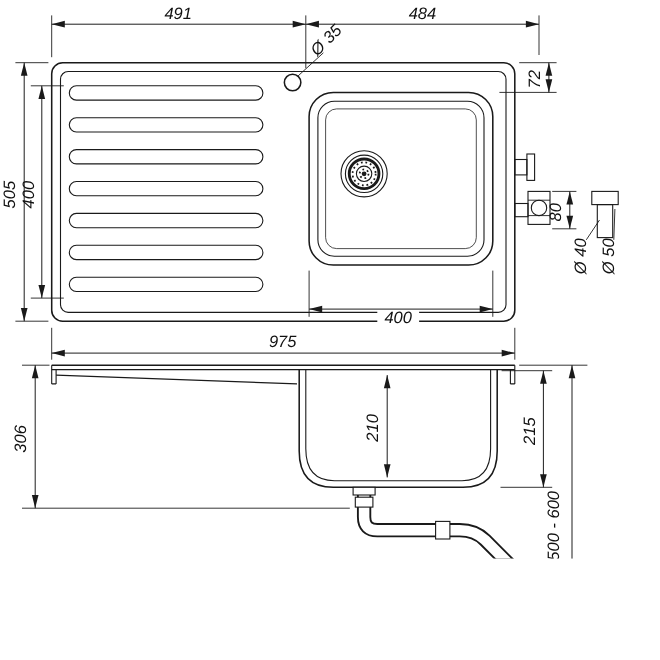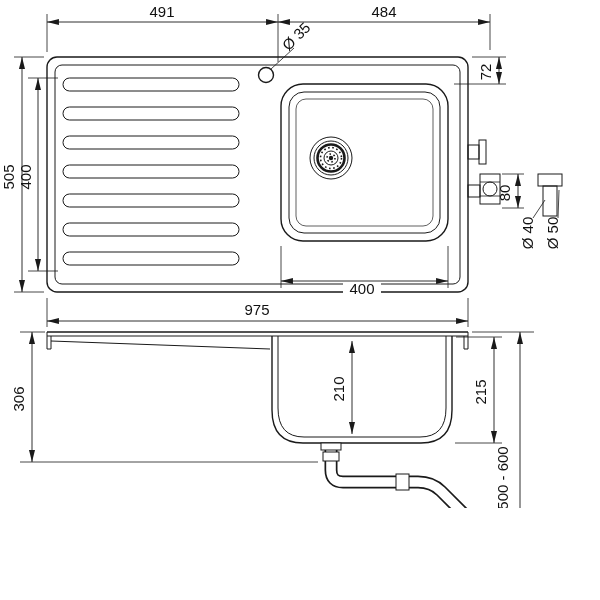--- a/index.html
+++ b/index.html
@@ -1,16 +1,16 @@
 <!DOCTYPE html>
 <html><head>
 <meta charset="utf-8">
 <style>
   html,body{margin:0;padding:0;background:#ffffff;}
-  .stage{width:600px;height:508px;background:#fff;position:relative;overflow:hidden;}
+  .stage{width:600px;height:508px;background:#fff;position:relative;overflow:hidden;font-style:italic;}
   svg{display:block;}
   svg text{font-family:"Liberation Sans","DejaVu Sans",sans-serif;font-size:15px;fill:#111;}
   .ln{fill:none;stroke:#1a1a1a;stroke-width:1.4;}
   .ln2{fill:none;stroke:#1a1a1a;stroke-width:1;}
   .ln3{fill:none;stroke:#1a1a1a;stroke-width:0.7;}
   .thick{fill:none;stroke:#1a1a1a;stroke-width:2.6;}
   .dot{fill:none;stroke:#1a1a1a;stroke-width:1.6;stroke-dasharray:1.6 2.6;}
   .ext{fill:none;stroke:#1a1a1a;stroke-width:0.8;}
   .dim{fill:none;stroke:#1a1a1a;stroke-width:0.9;}
   .pipeO{fill:none;stroke:#1a1a1a;stroke-width:13;}

